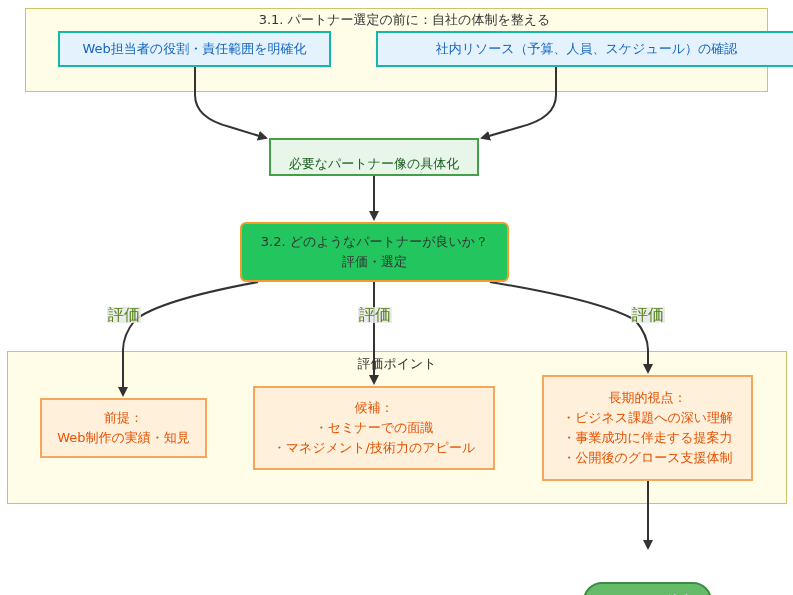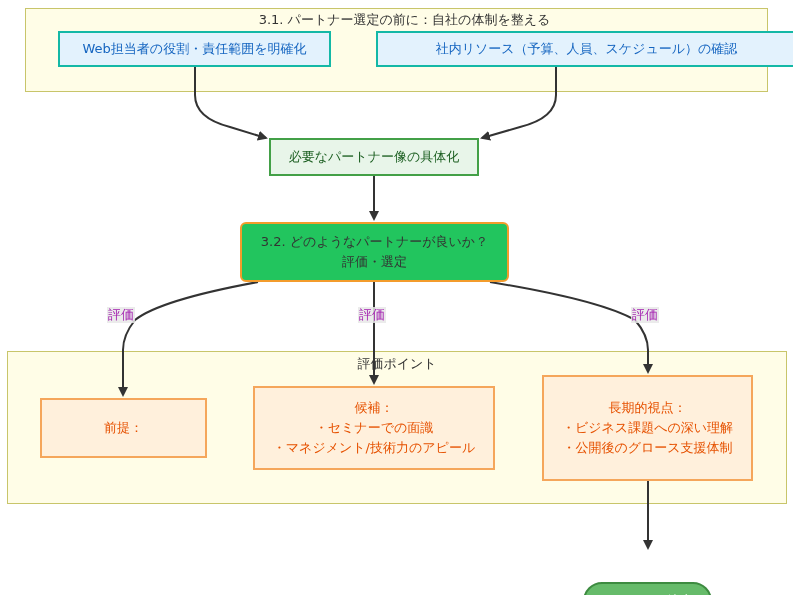--- a/index.html
+++ b/index.html
@@ -2,25 +2,25 @@
 <html><head>
 <meta charset="utf-8">
 <style>
   html,body{margin:0;padding:0;background:#ffffff;}
   body{width:793px;height:595px;position:relative;overflow:hidden;font-family:"DejaVu Sans","Liberation Sans",sans-serif;}
   .abs{position:absolute;box-sizing:border-box;}
   .cluster{background:#fffde7;border:1px solid #c8c56a;}
   .cluster-title{position:absolute;left:0;right:0;text-align:center;font-size:13px;color:#333;}
   .node{display:flex;flex-direction:column;align-items:center;justify-content:center;text-align:center;font-size:13px;line-height:20px;}
   .blue{background:#e3f2fd;border:2px solid #14b8a6;color:#1565c0;}
-  .green{background:#e8f5e9;border:2px solid #43a047;color:#1b5e20;}
+  .green{background:#e8f5e9;border:2px solid #43a047;color:#1b5e20;justify-content:flex-end;}
   .orange-main{background:#22c55e;border:2px solid #f39c2c;border-radius:6px;color:#333;}
   .peach{background:#fff0dc;border:2px solid #f5a65b;color:#e65100;}
   .pill{background:#66bb6a;border:2px solid #3d8b40;border-radius:20px;color:#ffffff;margin-top:32px;}
-  .edge-label{position:absolute;font-size:13px;color:#a21caf;background:rgba(232,232,232,0.85);padding:0 1px;line-height:16px;}
+  .edge-label{position:absolute;font-size:16px;color:#4d7c0f;background:rgba(232,232,232,0.85);padding:0 1px;line-height:16px;}
   svg{position:absolute;left:0;top:0;}
 </style>
 </head>
 <body>
 
 <div class="abs cluster" style="left:25px;top:8px;width:743px;height:84px;">
   <div class="cluster-title" style="top:2px;margin-left:16px;">3.1. パートナー選定の前に：自社の体制を整える</div>
 </div>
 <div class="abs cluster" style="left:7px;top:351px;width:780px;height:153px;">
   <div class="cluster-title" style="top:3px;">評価ポイント</div>
@@ -55,26 +55,28 @@
 </div>
 <div class="abs node green" style="left:269px;top:138px;width:210px;height:38px;">
   <span>必要なパートナー像の具体化</span>
 </div>
 <div class="abs node orange-main" style="left:240px;top:222px;width:269px;height:60px;">
   <span>3.2. どのようなパートナーが良いか？</span>
   <span>評価・選定</span>
 </div>
 <div class="abs node peach" style="left:40px;top:398px;width:167px;height:60px;">
   <span>前提：</span>
+  <span>Web制作の実績・知見</span>
 </div>
 <div class="abs node peach" style="left:253px;top:386px;width:242px;height:84px;">
   <span>候補：</span>
   <span>・セミナーでの面識</span>
   <span>・マネジメント/技術力のアピール</span>
 </div>
 <div class="abs node peach" style="left:542px;top:375px;width:211px;height:106px;">
   <span>長期的視点：</span>
   <span>・ビジネス課題への深い理解</span>
+  <span>・事業成功に伴走する提案力</span>
   <span>・公開後のグロース支援体制</span>
 </div>
 <div class="abs node pill" style="left:583px;top:550px;width:129px;height:38px;">
   <span>パートナー決定</span>
 </div>
 
 </body></html>

